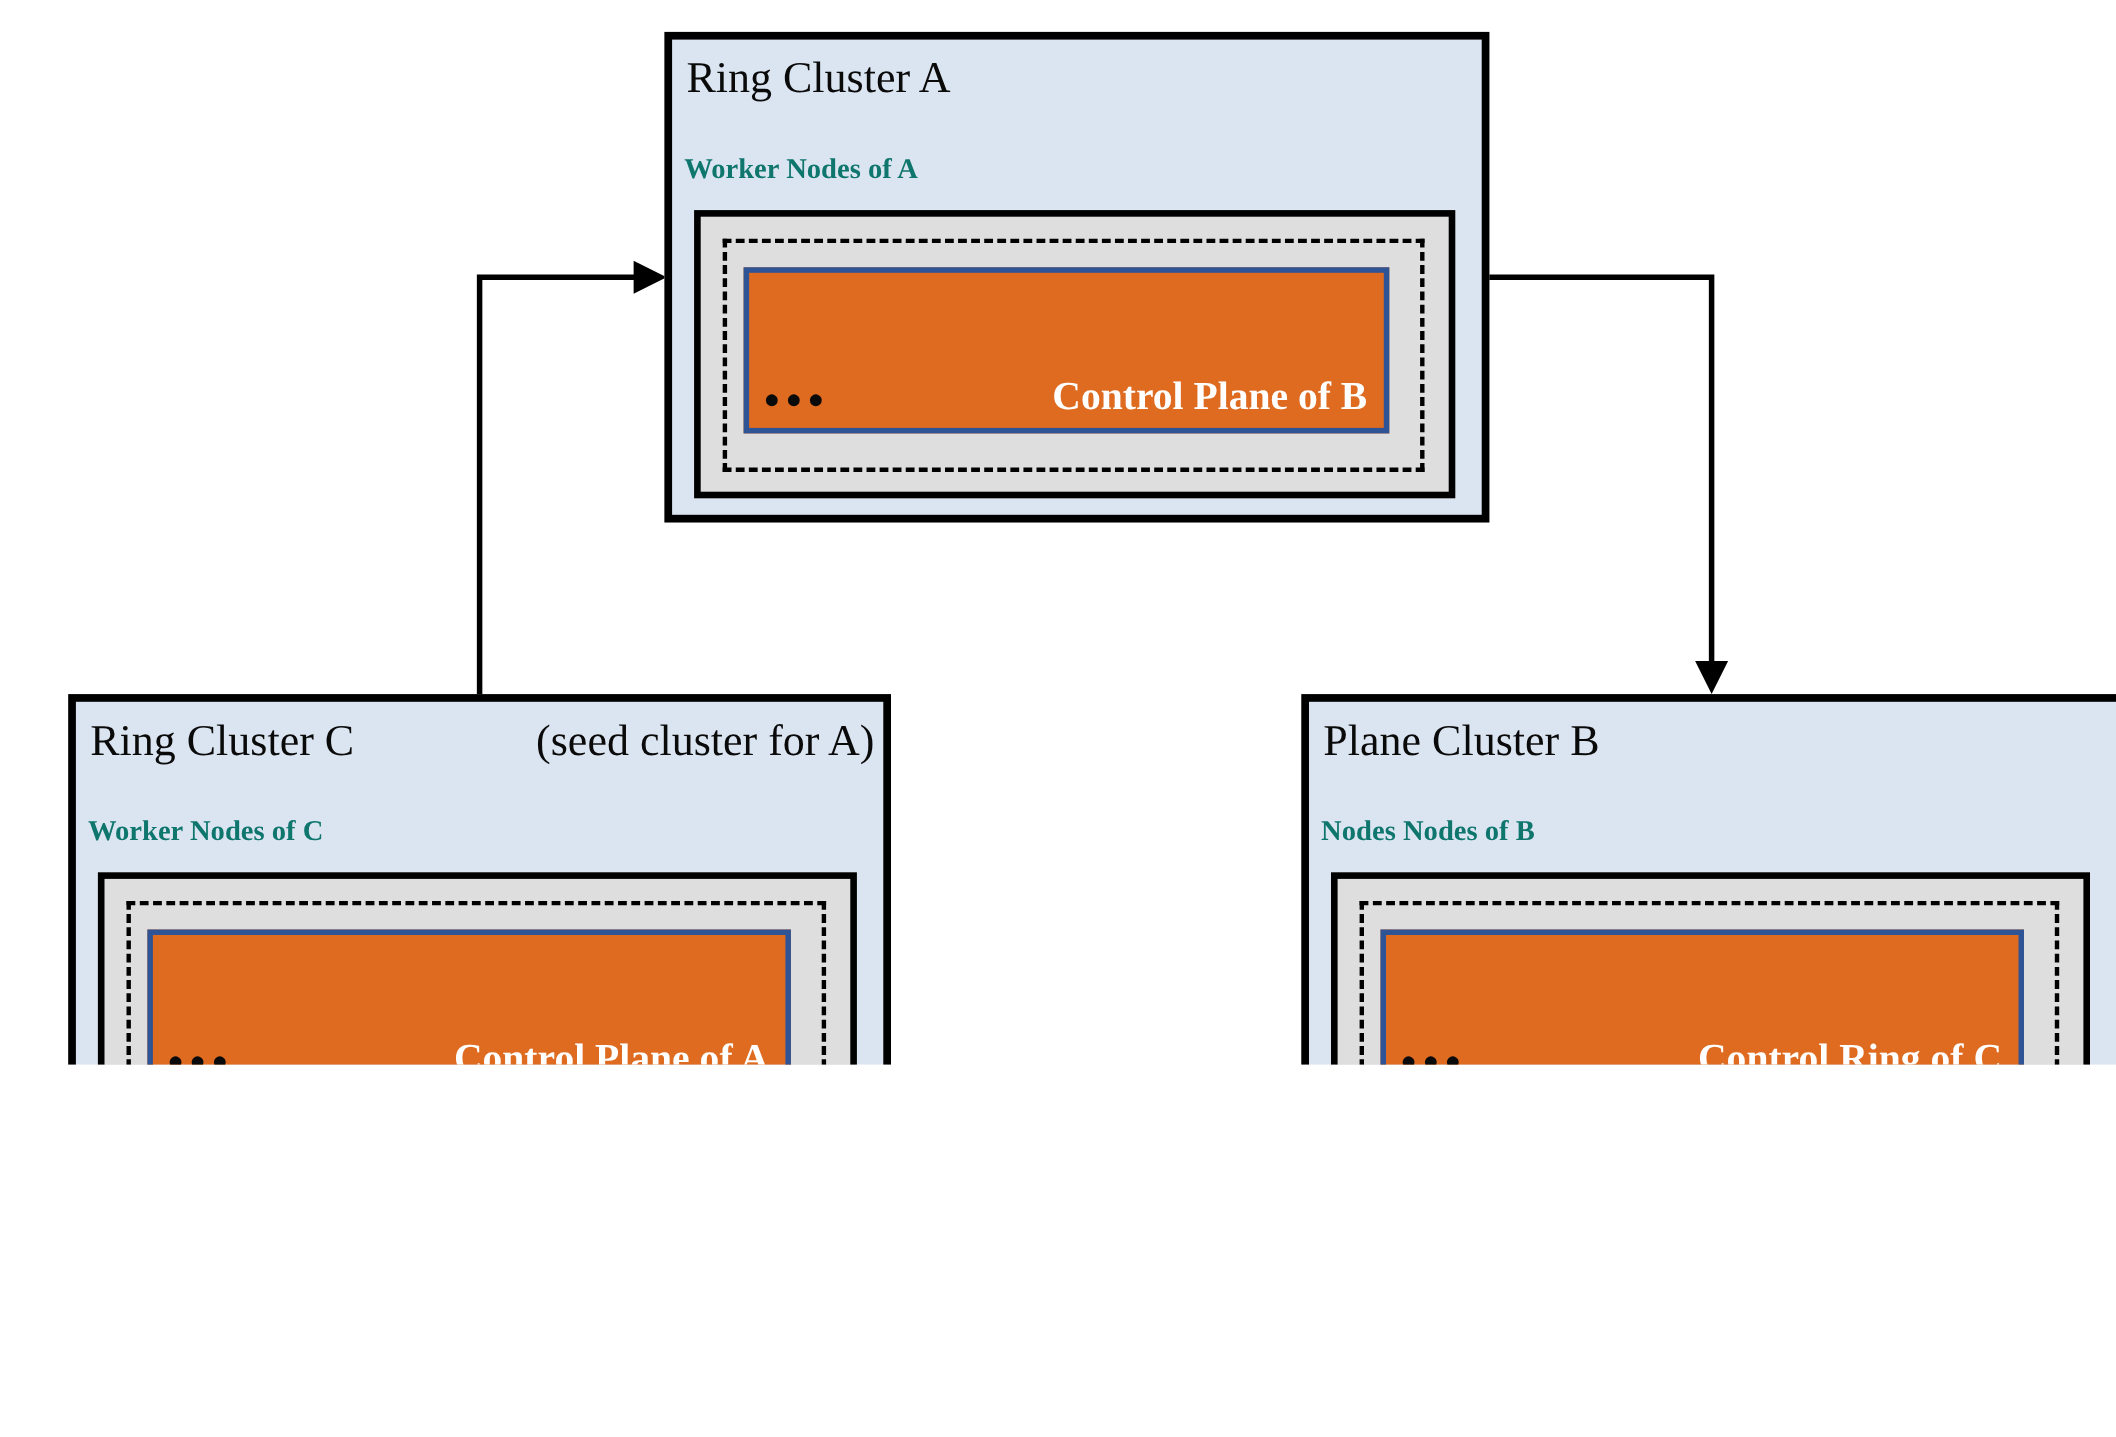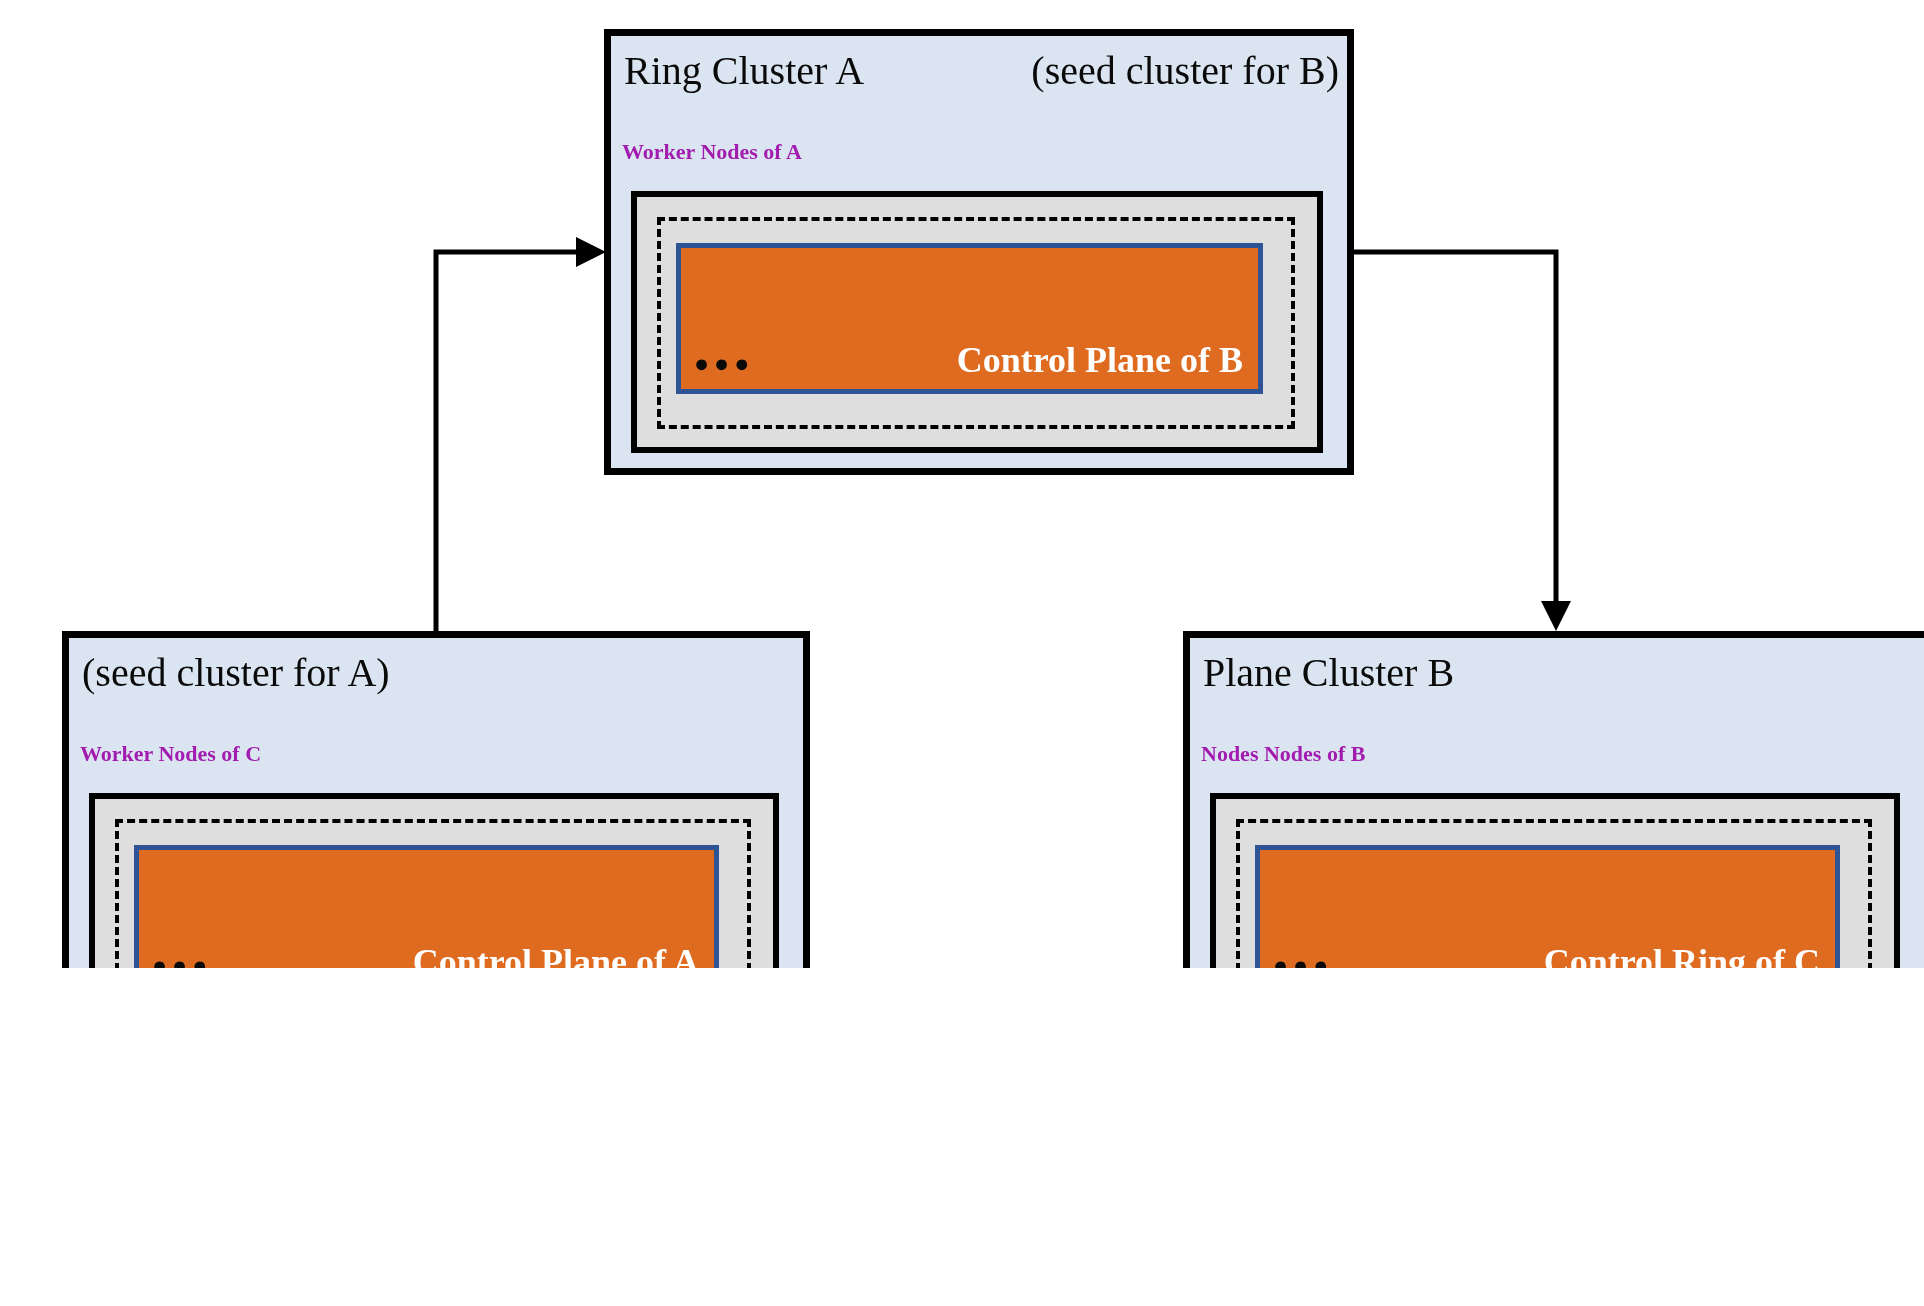--- a/index.html
+++ b/index.html
@@ -27,21 +27,21 @@
   .cluster-b{left:1161px;top:631px;}
 
   .title-row{
     position:absolute;left:13px;right:8px;top:10px;
     display:flex;justify-content:space-between;align-items:baseline;
     font-size:40px;line-height:1.25;color:#0a0a0a;
     white-space:nowrap;
   }
   .worker-label{
     position:absolute;left:11px;top:103px;
-    font-size:22px;font-weight:bold;color:#a21caf;
+    font-size:26px;font-weight:bold;color:#0f766e;
   }
   .panel{
     position:absolute;left:20px;right:24px;top:155px;height:262px;
     box-sizing:border-box;
     background:var(--panel,#dedede);
     border:6px solid var(--line,#000);
   }
   .dashed{
     position:absolute;left:20px;right:22px;top:20px;bottom:18px;
     border:4px dashed var(--line,#000);
@@ -75,35 +75,35 @@
     <path d="M 1329 252 L 1534 252 L 1534 603"></path>
     <polygon points="1534,631 1519,601 1549,601"></polygon>
 
     <path d="M 1534 1075 L 1534 1263 L 414 1263 L 414 1105"></path>
     <polygon points="414,1077 399,1107 429,1107"></polygon>
   </svg>
 
   <section class="cluster cluster-a">
     <div class="title-row">
       <span>Ring Cluster A</span>
-      <span>(seed cluster for B)</span>
     </div>
     <div class="worker-label">Worker Nodes of A</div>
     <div class="panel">
       <div class="dashed">
         <div class="orange">
           <span class="dots">●●●</span>
           <span class="cp-label">Control Plane of B</span>
         </div>
       </div>
     </div>
   </section>
 
   <section class="cluster cluster-c">
     <div class="title-row">
+      <span>Ring Cluster C</span>
       <span>(seed cluster for A)</span>
     </div>
     <div class="worker-label">Worker Nodes of C</div>
     <div class="panel">
       <div class="dashed">
         <div class="orange">
           <span class="dots">●●●</span>
           <span class="cp-label">Control Plane of A</span>
         </div>
       </div>

